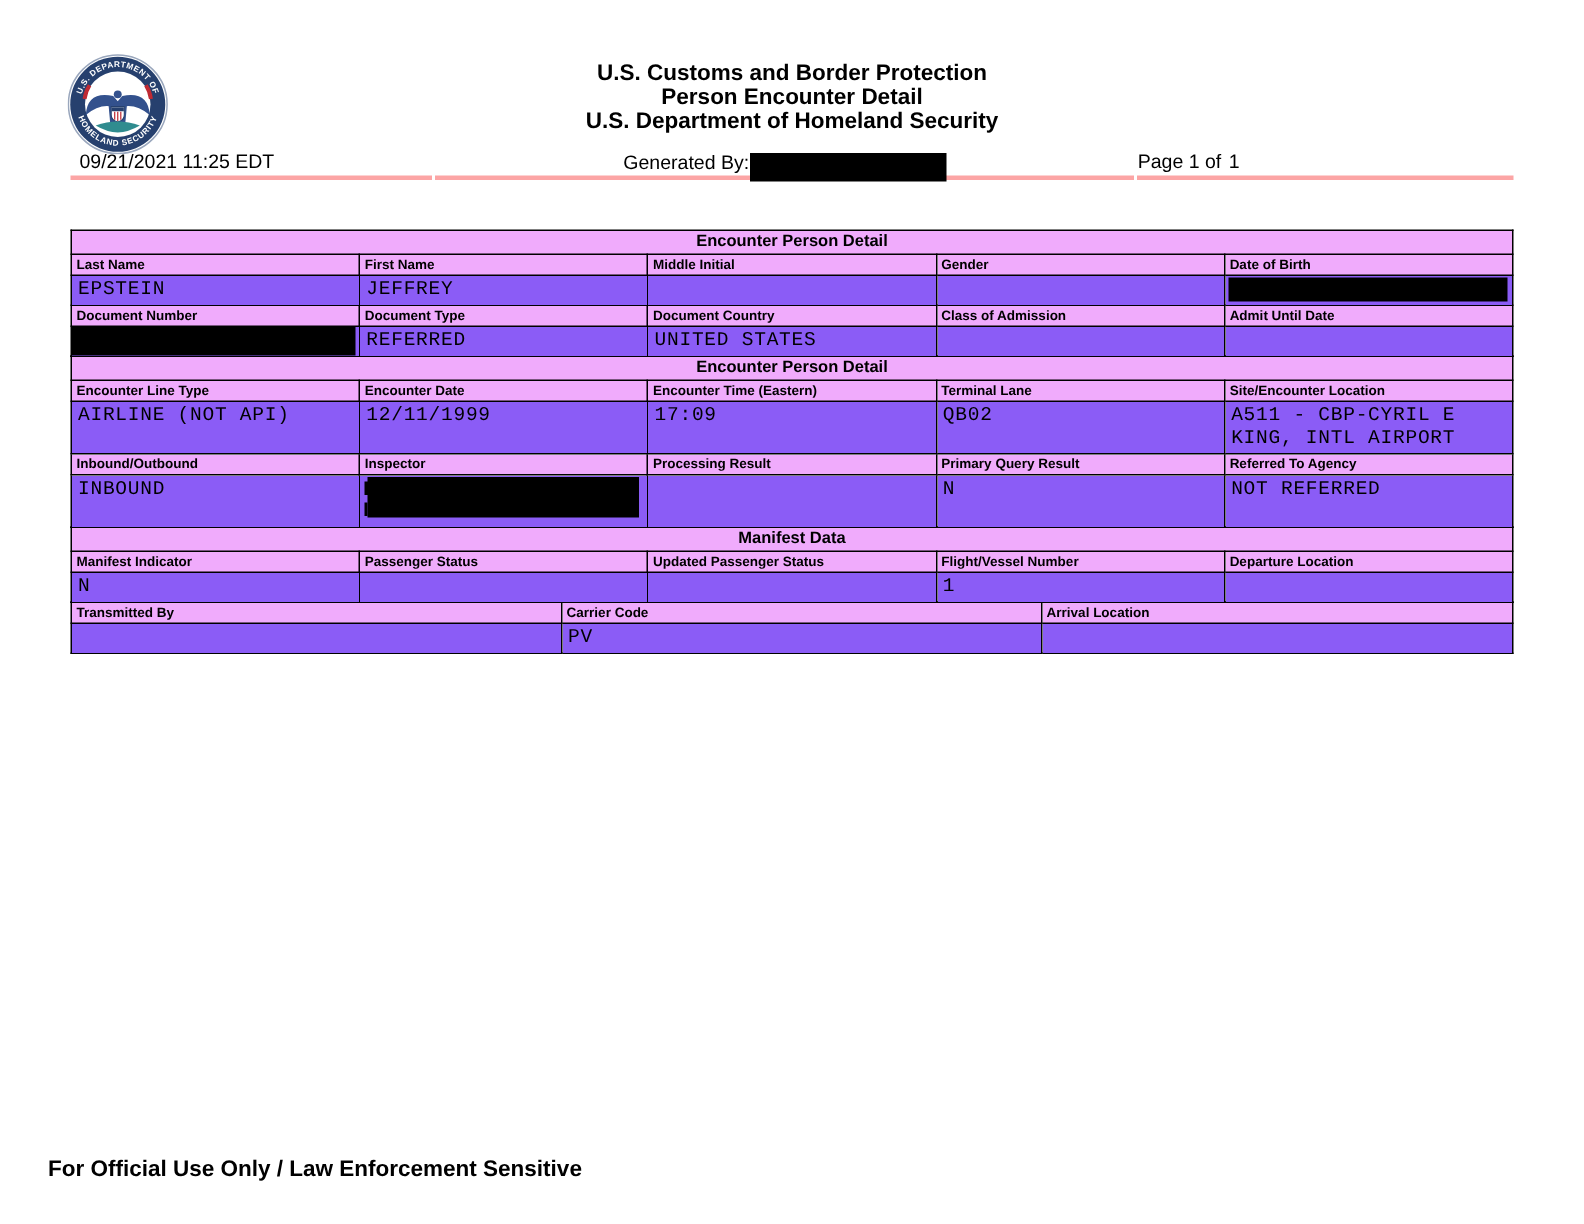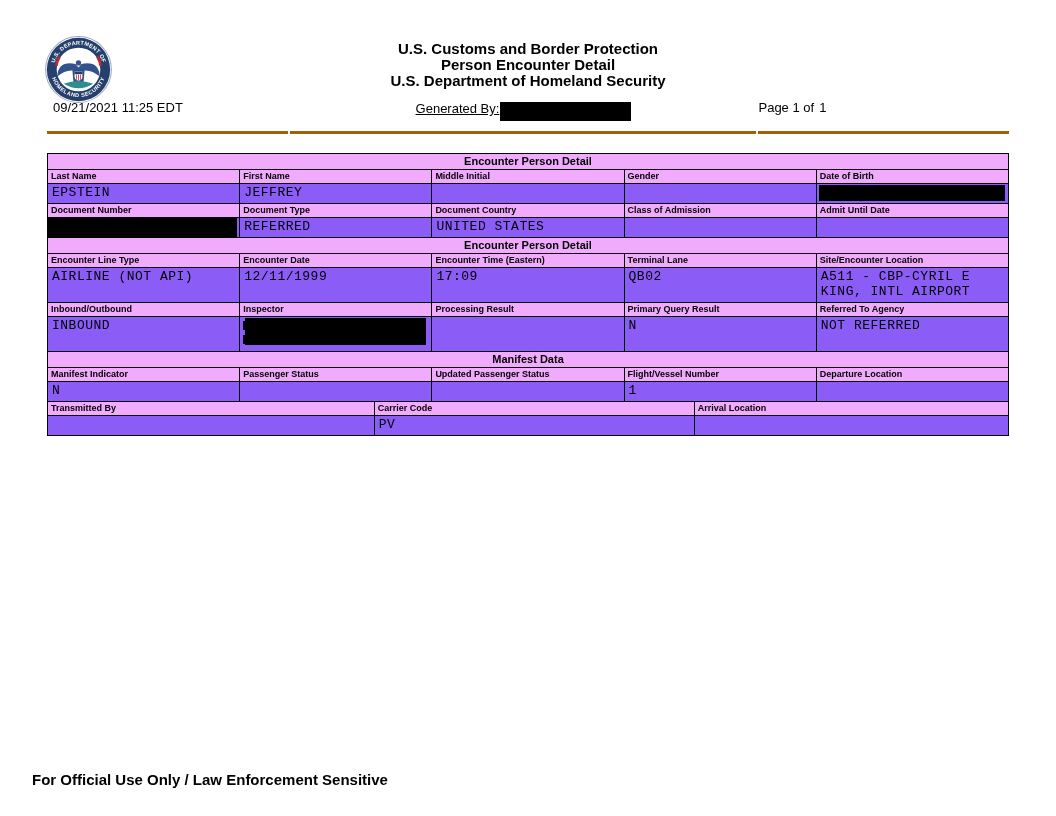--- a/index.html
+++ b/index.html
@@ -13,23 +13,23 @@
   .titles {
     position:absolute; left:0; top:41px; width:100%; text-align:center;
     font-weight:bold; font-size:15px; line-height:16px;
   }
 
   
   .info-bar {
     position:absolute; left:47px; top:100px; width:962px;
     display:flex; font-size:13px;
   }
-  .info-cell { border-bottom:3px solid #a16207; padding-bottom:14px; height:17px; box-sizing:content-box; }
+  .info-cell { border-bottom:3px solid #fca5a5; padding-bottom:0; height:17px; box-sizing:content-box; }
   .info-left   { width:239px; padding-left:6px; }
-  .info-center { width:473px; margin-left:2px; text-align:center;text-decoration:underline; }
+  .info-center { width:473px; margin-left:2px; text-align:center; }
   .info-right  { width:236px; margin-left:2px; text-align:left; padding-right:18px; }
   .redact-generated {
     display:inline-block; width:131px; height:19px; background:#000;
     vertical-align:middle; position:relative; top:2px; margin-left:1px;
   }
   .page-num { display:inline-block; margin-left:5px; }
 
   
   .doc-table { position:absolute; left:47px; top:153px; width:962px; }
   .doc-table table {

